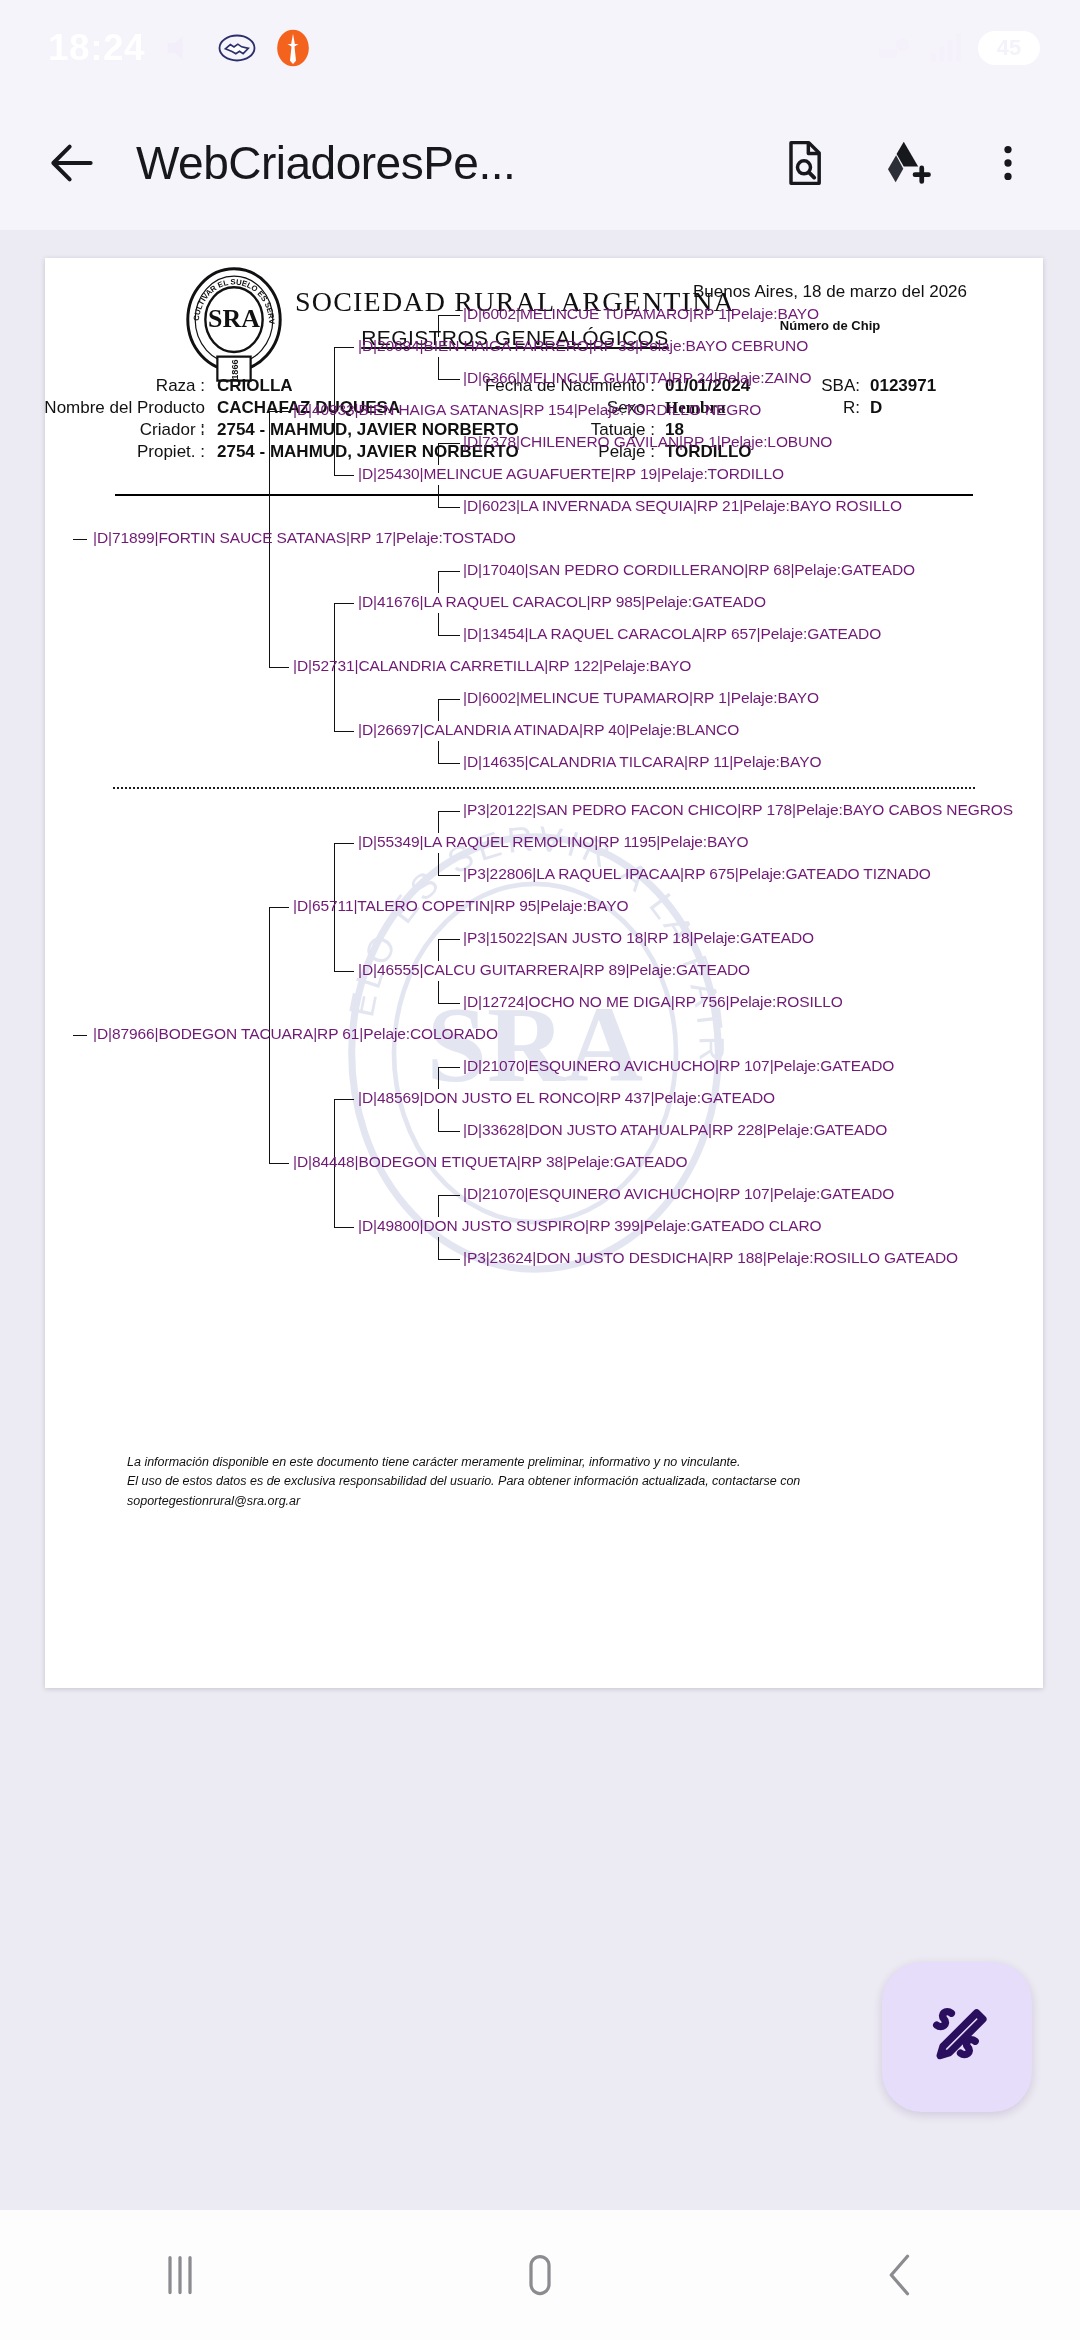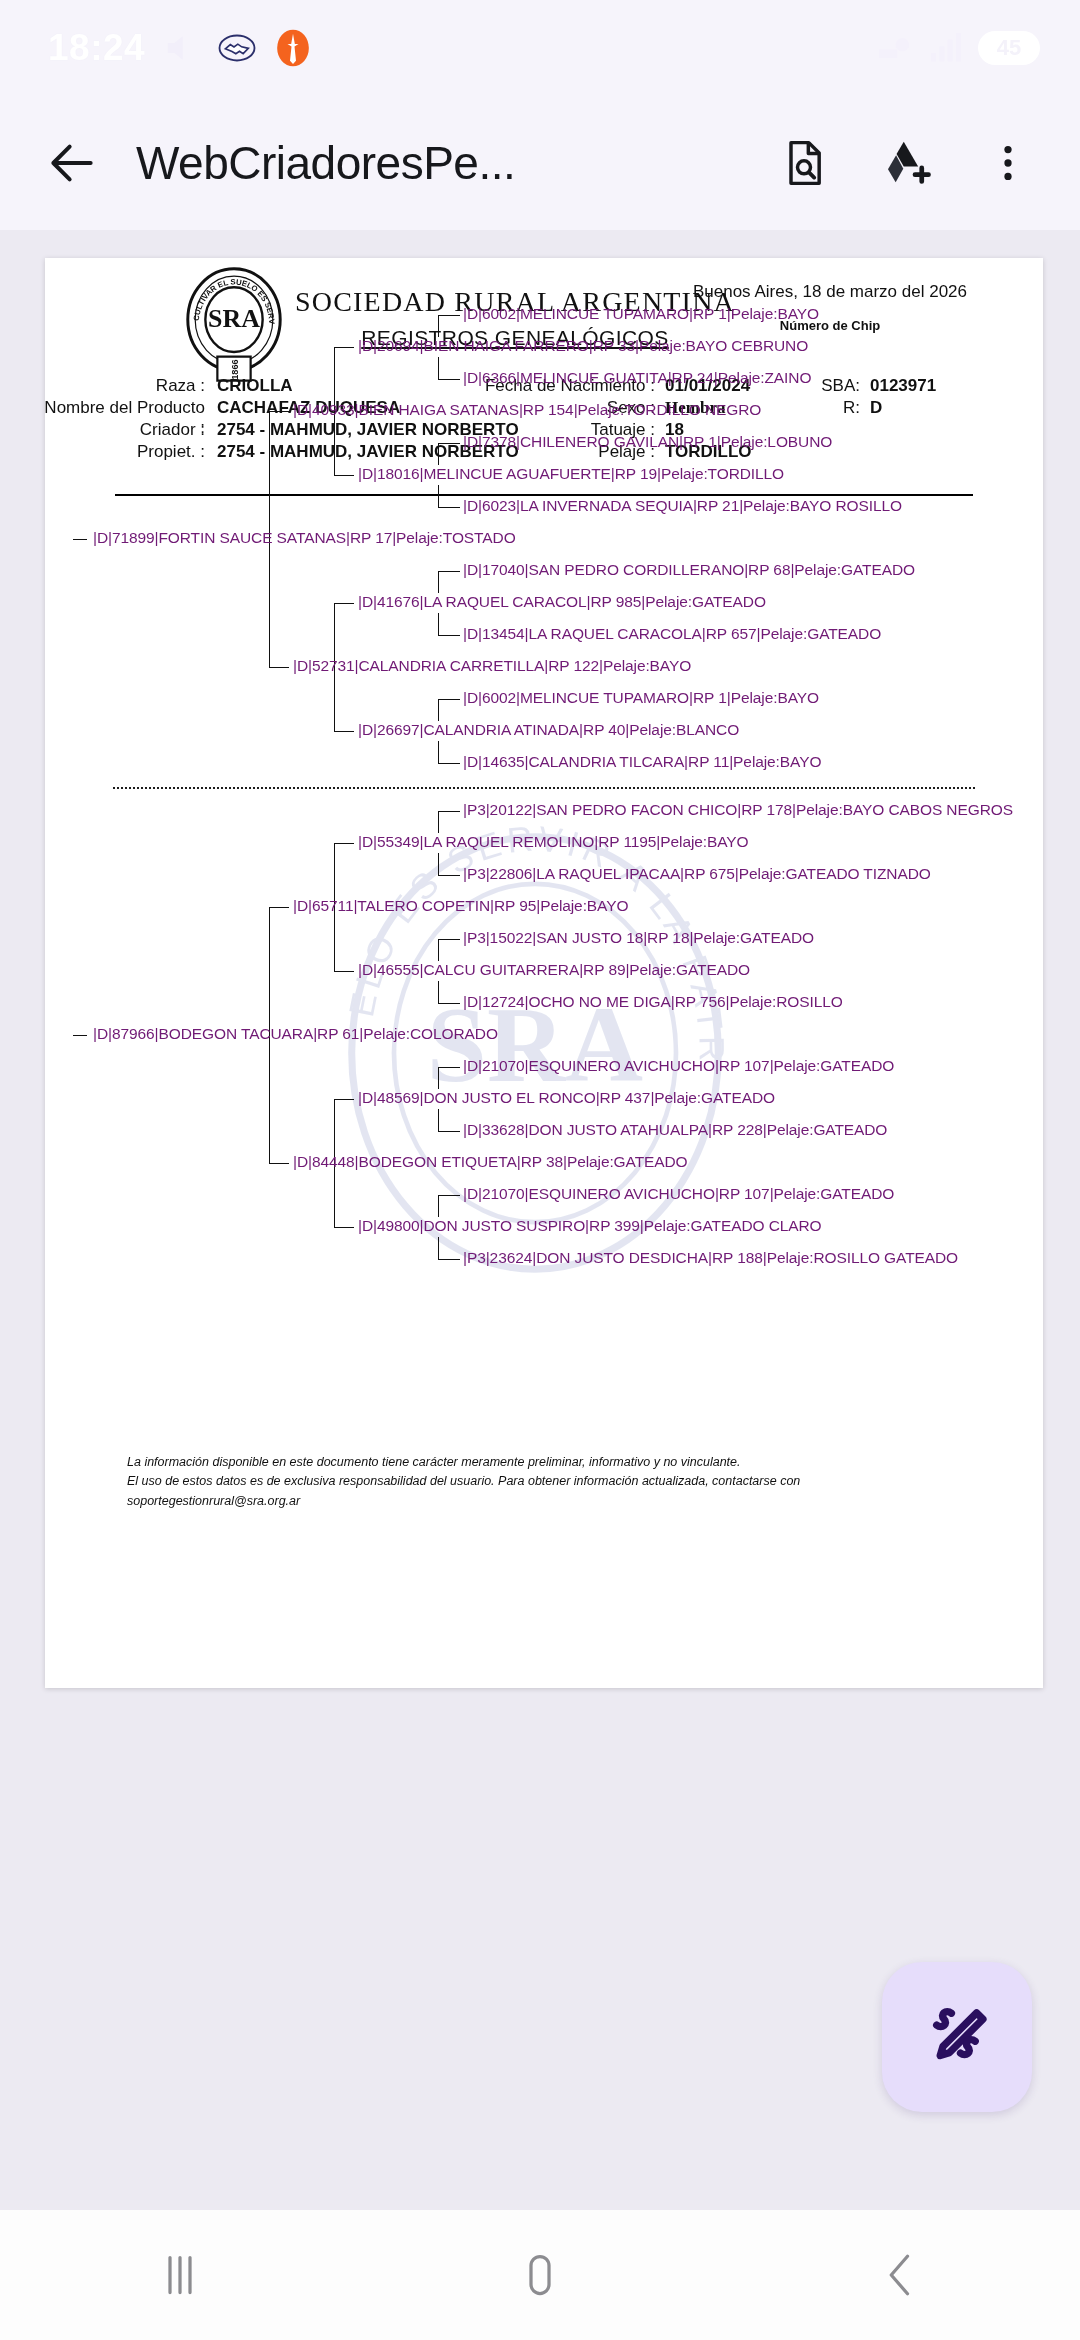--- a/index.html
+++ b/index.html
@@ -330,21 +330,21 @@
           <div class="brk" style="left:393px; top:979px; height:22px; border-left:1.6px solid #111;"></div>
           <div class="brk" style="left:393px; top:1001px; width:22px; border-top:1.6px solid #111;"></div>
         </div>
 
         <div class="ped" id="pedigree-nodes">
             <div class="node" style="left: 418px; top: 47px;">|D|6002|MELINCUE TUPAMARO|RP 1|Pelaje:BAYO</div>
             <div class="node" style="left: 313px; top: 79px;">|D|20694|BIEN HAIGA FARRERO|RP 33|Pelaje:BAYO CEBRUNO</div>
             <div class="node" style="left: 418px; top: 111px;">|D|6366|MELINCUE GUATITA|RP 24|Pelaje:ZAINO</div>
             <div class="node" style="left: 248px; top: 143px;">|D|40933|BIEN HAIGA SATANAS|RP 154|Pelaje:TORDILLO NEGRO</div>
             <div class="node" style="left: 418px; top: 175px;">|D|7378|CHILENERO GAVILAN|RP 1|Pelaje:LOBUNO</div>
-            <div class="node" style="left: 313px; top: 207px;">|D|18016|MELINCUE AGUAFUERTE|RP 19|Pelaje:TORDILLO</div>
+            <div class="node" style="left: 313px; top: 207px;">|D|25430|MELINCUE AGUAFUERTE|RP 19|Pelaje:TORDILLO</div>
             <div class="node" style="left: 418px; top: 239px;">|D|6023|LA INVERNADA SEQUIA|RP 21|Pelaje:BAYO ROSILLO</div>
             <div class="node" style="left: 48px; top: 271px;">|D|71899|FORTIN SAUCE SATANAS|RP 17|Pelaje:TOSTADO</div>
             <div class="node" style="left: 418px; top: 303px;">|D|17040|SAN PEDRO CORDILLERANO|RP 68|Pelaje:GATEADO</div>
             <div class="node" style="left: 313px; top: 335px;">|D|41676|LA RAQUEL CARACOL|RP 985|Pelaje:GATEADO</div>
             <div class="node" style="left: 418px; top: 367px;">|D|13454|LA RAQUEL CARACOLA|RP 657|Pelaje:GATEADO</div>
             <div class="node" style="left: 248px; top: 399px;">|D|52731|CALANDRIA CARRETILLA|RP 122|Pelaje:BAYO</div>
             <div class="node" style="left: 418px; top: 431px;">|D|6002|MELINCUE TUPAMARO|RP 1|Pelaje:BAYO</div>
             <div class="node" style="left: 313px; top: 463px;">|D|26697|CALANDRIA ATINADA|RP 40|Pelaje:BLANCO</div>
             <div class="node" style="left: 418px; top: 495px;">|D|14635|CALANDRIA TILCARA|RP 11|Pelaje:BAYO</div>
             <div class="node" style="left: 418px; top: 543px;">|P3|20122|SAN PEDRO FACON CHICO|RP 178|Pelaje:BAYO CABOS NEGROS</div>

